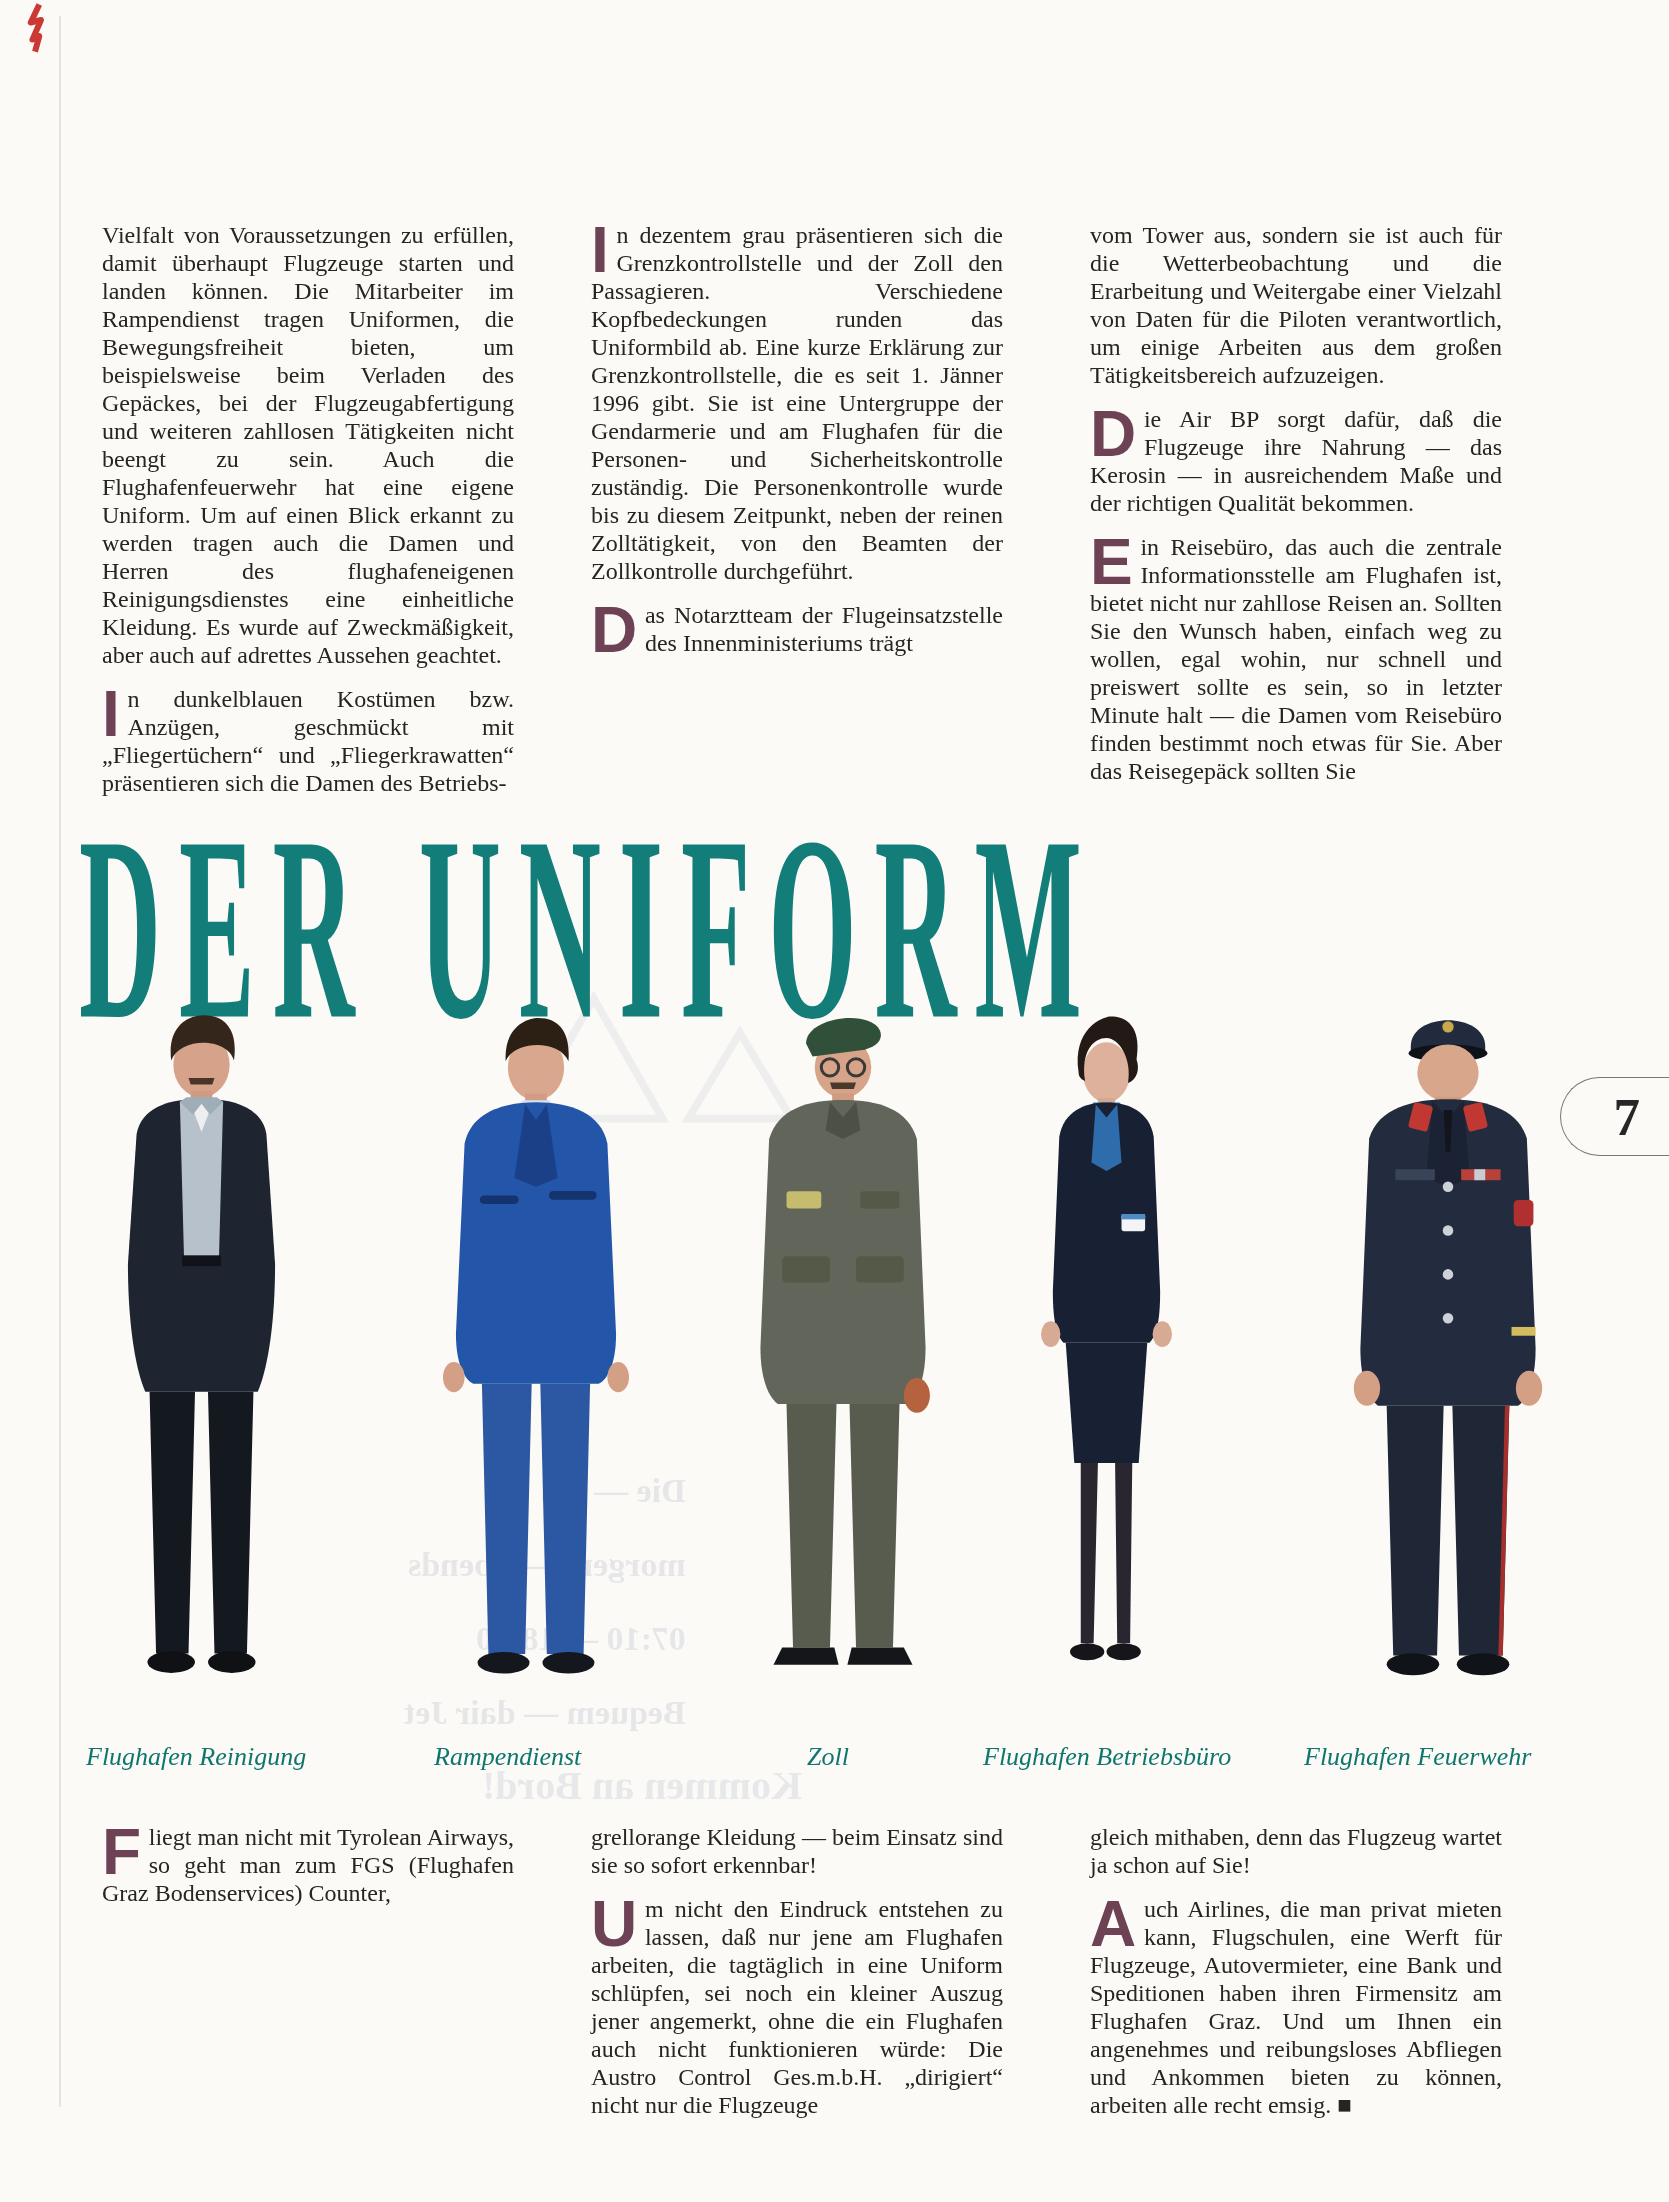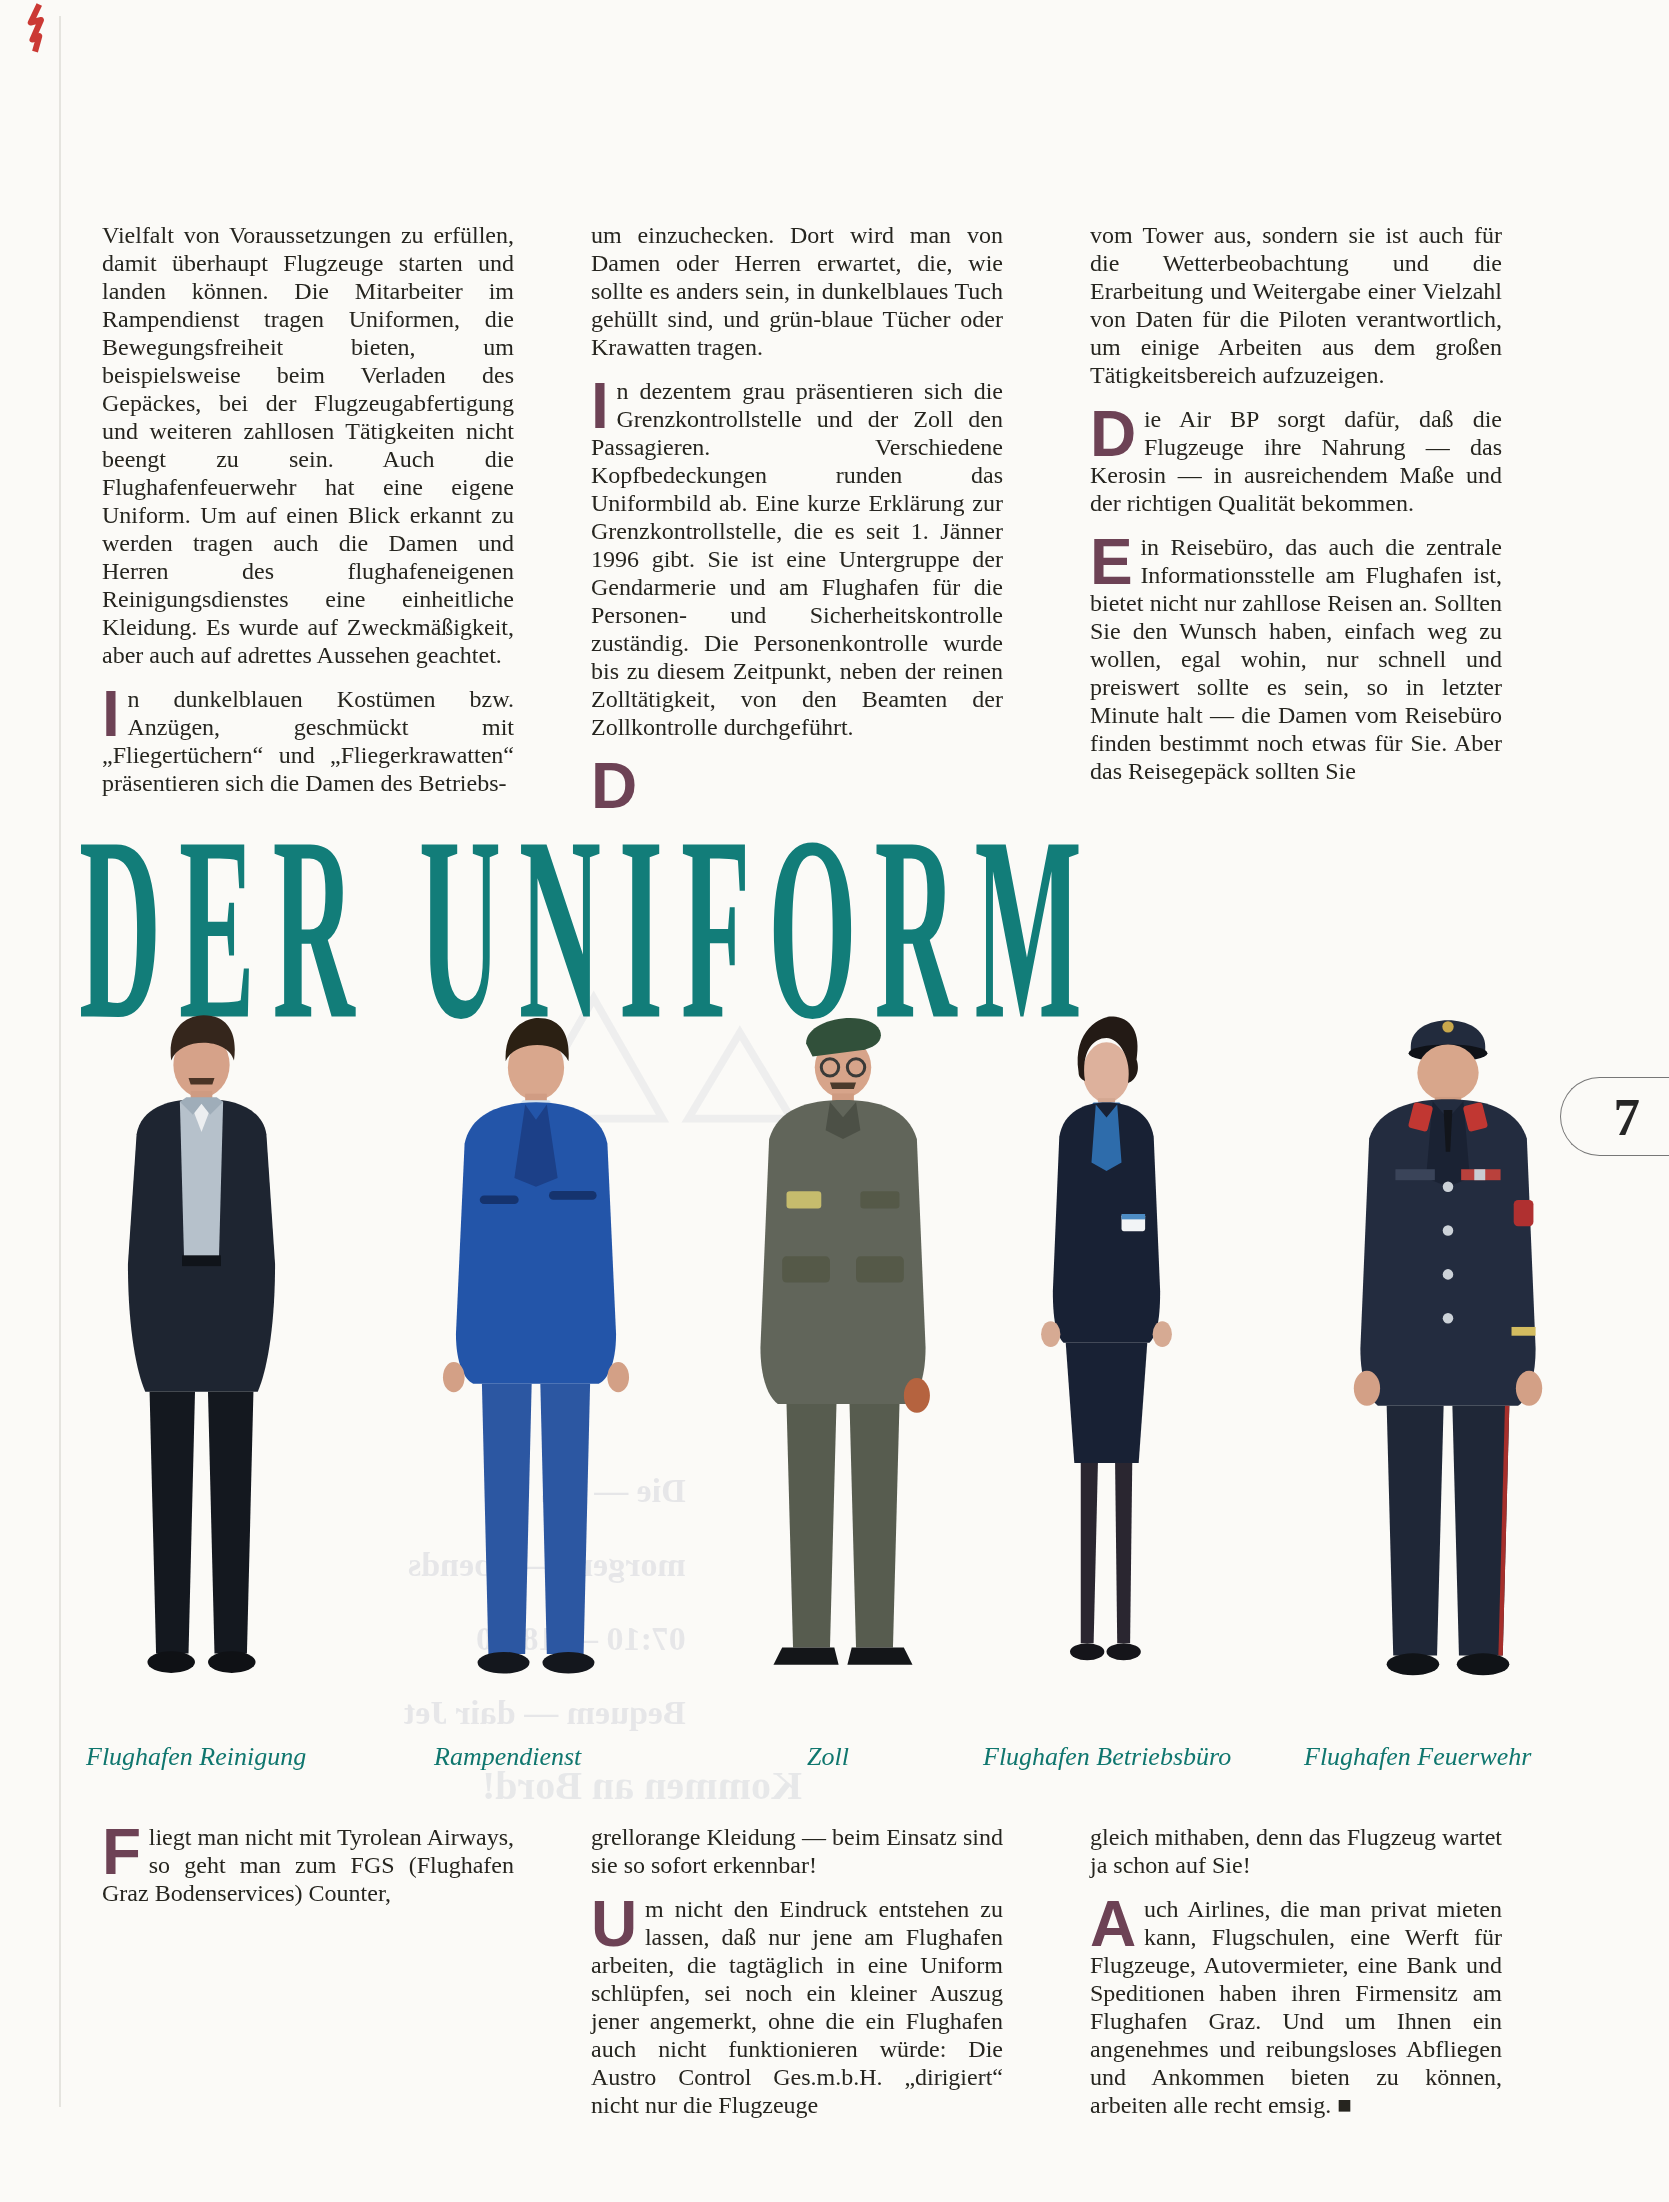--- a/index.html
+++ b/index.html
@@ -52,23 +52,22 @@
     <div>07:10 — 18:00</div>
     <div>Bequem — dair Jet</div>
   </div>
   <div class="ghost2" style="left:482px;top:1762px;">Kommen an Bord!</div>
 
   <div class="col" style="left:86px;top:205px;">
     <p><span>Vielfalt von Voraussetzungen zu erfüllen, damit überhaupt Flugzeuge starten und landen können. Die Mitarbeiter im Rampendienst tragen Uniformen, die Bewegungsfreiheit bieten, um beispielsweise beim Verladen des Gepäckes, bei der Flugzeugabfertigung und weiteren zahllosen Tätigkeiten nicht beengt zu sein. Auch die Flughafenfeuerwehr hat eine eigene Uniform. Um auf einen Blick erkannt zu werden tragen auch die Damen und Herren des flughafeneigenen Reinigungsdienstes eine einheitliche Kleidung. Es wurde auf Zweckmäßigkeit, aber auch auf adrettes Aussehen geachtet.</span></p>
     <p><span class="dc">I</span><span>n dunkelblauen Kostümen bzw. Anzügen, geschmückt mit „Fliegertüchern“ und „Fliegerkrawatten“ präsentieren sich die Damen des Betriebs-</span></p>
   </div>
   <div class="col" style="left:575px;top:205px;">
-    <p><span>um einzuchecken. Dort wird man von Damen oder Herren erwartet, die, wie sollte es anders sein, in dunkelblaues Tuch gehüllt sind, und grün-blaue Tücher oder Krawatten tragen.</span></p>
     <p><span class="dc">I</span><span>n dezentem grau präsentieren sich die Grenzkontrollstelle und der Zoll den Passagieren. Verschiedene Kopfbedeckungen runden das Uniformbild ab. Eine kurze Erklärung zur Grenzkontrollstelle, die es seit 1. Jänner 1996 gibt. Sie ist eine Untergruppe der Gendarmerie und am Flughafen für die Personen- und Sicherheitskontrolle zuständig. Die Personenkontrolle wurde bis zu diesem Zeitpunkt, neben der reinen Zolltätigkeit, von den Beamten der Zollkontrolle durchgeführt.</span></p>
-    <p><span class="dc">D</span></p>
+    <p><span class="dc">D</span><span>as Notarztteam der Flugeinsatzstelle des Innenministeriums trägt</span></p>
   </div>
   <div class="col" style="left:1074px;top:205px;">
     <p><span>vom Tower aus, sondern sie ist auch für die Wetterbeobachtung und die Erarbeitung und Weitergabe einer Vielzahl von Daten für die Piloten verantwortlich, um einige Arbeiten aus dem großen Tätigkeitsbereich aufzuzeigen.</span></p>
     <p><span class="dc">D</span><span>ie Air BP sorgt dafür, daß die Flugzeuge ihre Nahrung — das Kerosin — in ausreichendem Maße und der richtigen Qualität bekommen.</span></p>
     <p><span class="dc">E</span><span>in Reisebüro, das auch die zentrale Informationsstelle am Flughafen ist, bietet nicht nur zahllose Reisen an. Sollten Sie den Wunsch haben, einfach weg zu wollen, egal wohin, nur schnell und preiswert sollte es sein, so in letzter Minute halt — die Damen vom Reisebüro finden bestimmt noch etwas für Sie. Aber das Reisegepäck sollten Sie</span></p>
   </div>
 
   <div id="headline">DER UNIFORM</div>
 
   <div id="pagenum">

